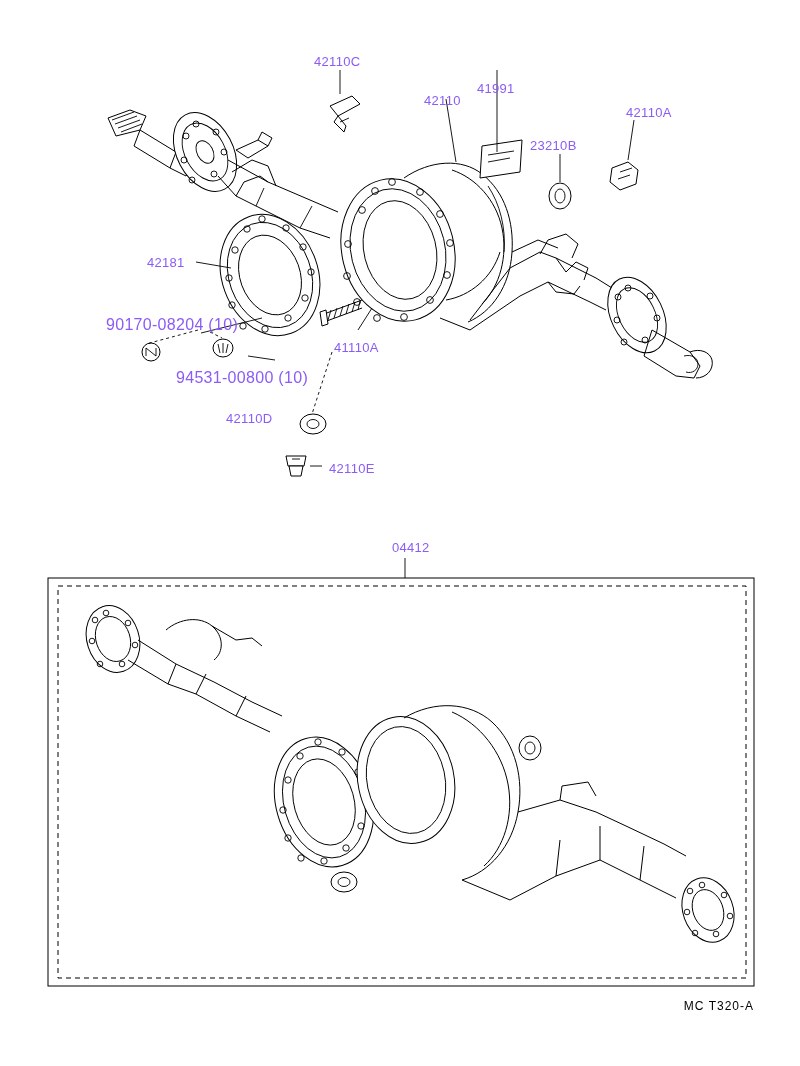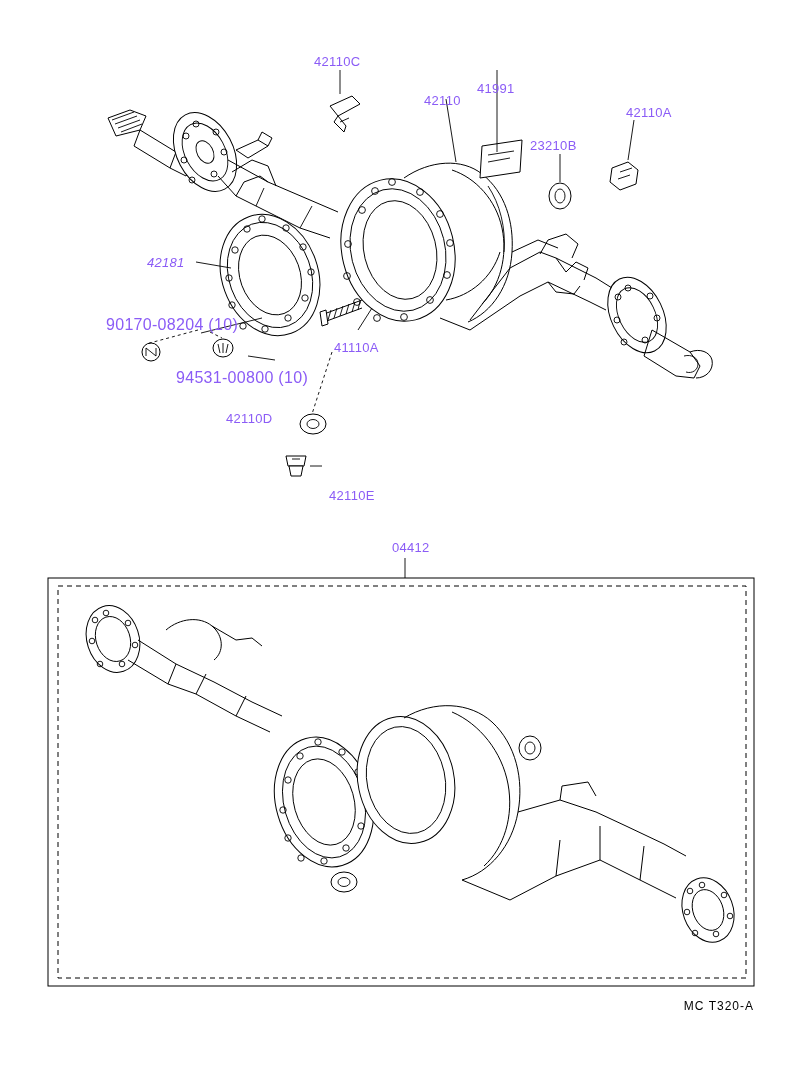--- a/index.html
+++ b/index.html
@@ -314,24 +314,24 @@
         <ellipse class="thin" cx="344" cy="882" rx="6" ry="4.5"></ellipse>
       </g>
     </g>
   </svg>
 
   <div class="label" style="left:314px; top:55px;">42110C</div>
   <div class="label" style="left:477px; top:55px;margin-top:27px;">41991</div>
   <div class="label" style="left:424px; top:94px;">42110</div>
   <div class="label" style="left:613px; top:106px;margin-left:13px;">42110A</div>
   <div class="label" style="left:530px; top:139px;">23210B</div>
-  <div class="label" style="left:147px; top:256px;font-style:italic;">42181</div>
+  <div class="label" style="left:147px; top:256px;">42181</div>
   <div class="label small" style="left:106px; top:317px;">90170-08204 (10)</div>
   <div class="label" style="left:334px; top:341px;">41110A</div>
   <div class="label small" style="left:176px; top:370px;">94531-00800 (10)</div>
   <div class="label" style="left:226px; top:412px;">42110D</div>
-  <div class="label" style="left:329px; top:462px;margin-top:27px;">42110E</div>
+  <div class="label" style="left:329px; top:462px;">42110E</div>
 
   <div class="label" style="left:376px; top:541px;margin-left:16px;">04412</div>
 
   <div class="footer-code">MC  T320-A</div>
 
 </div>
 
 </body></html>

